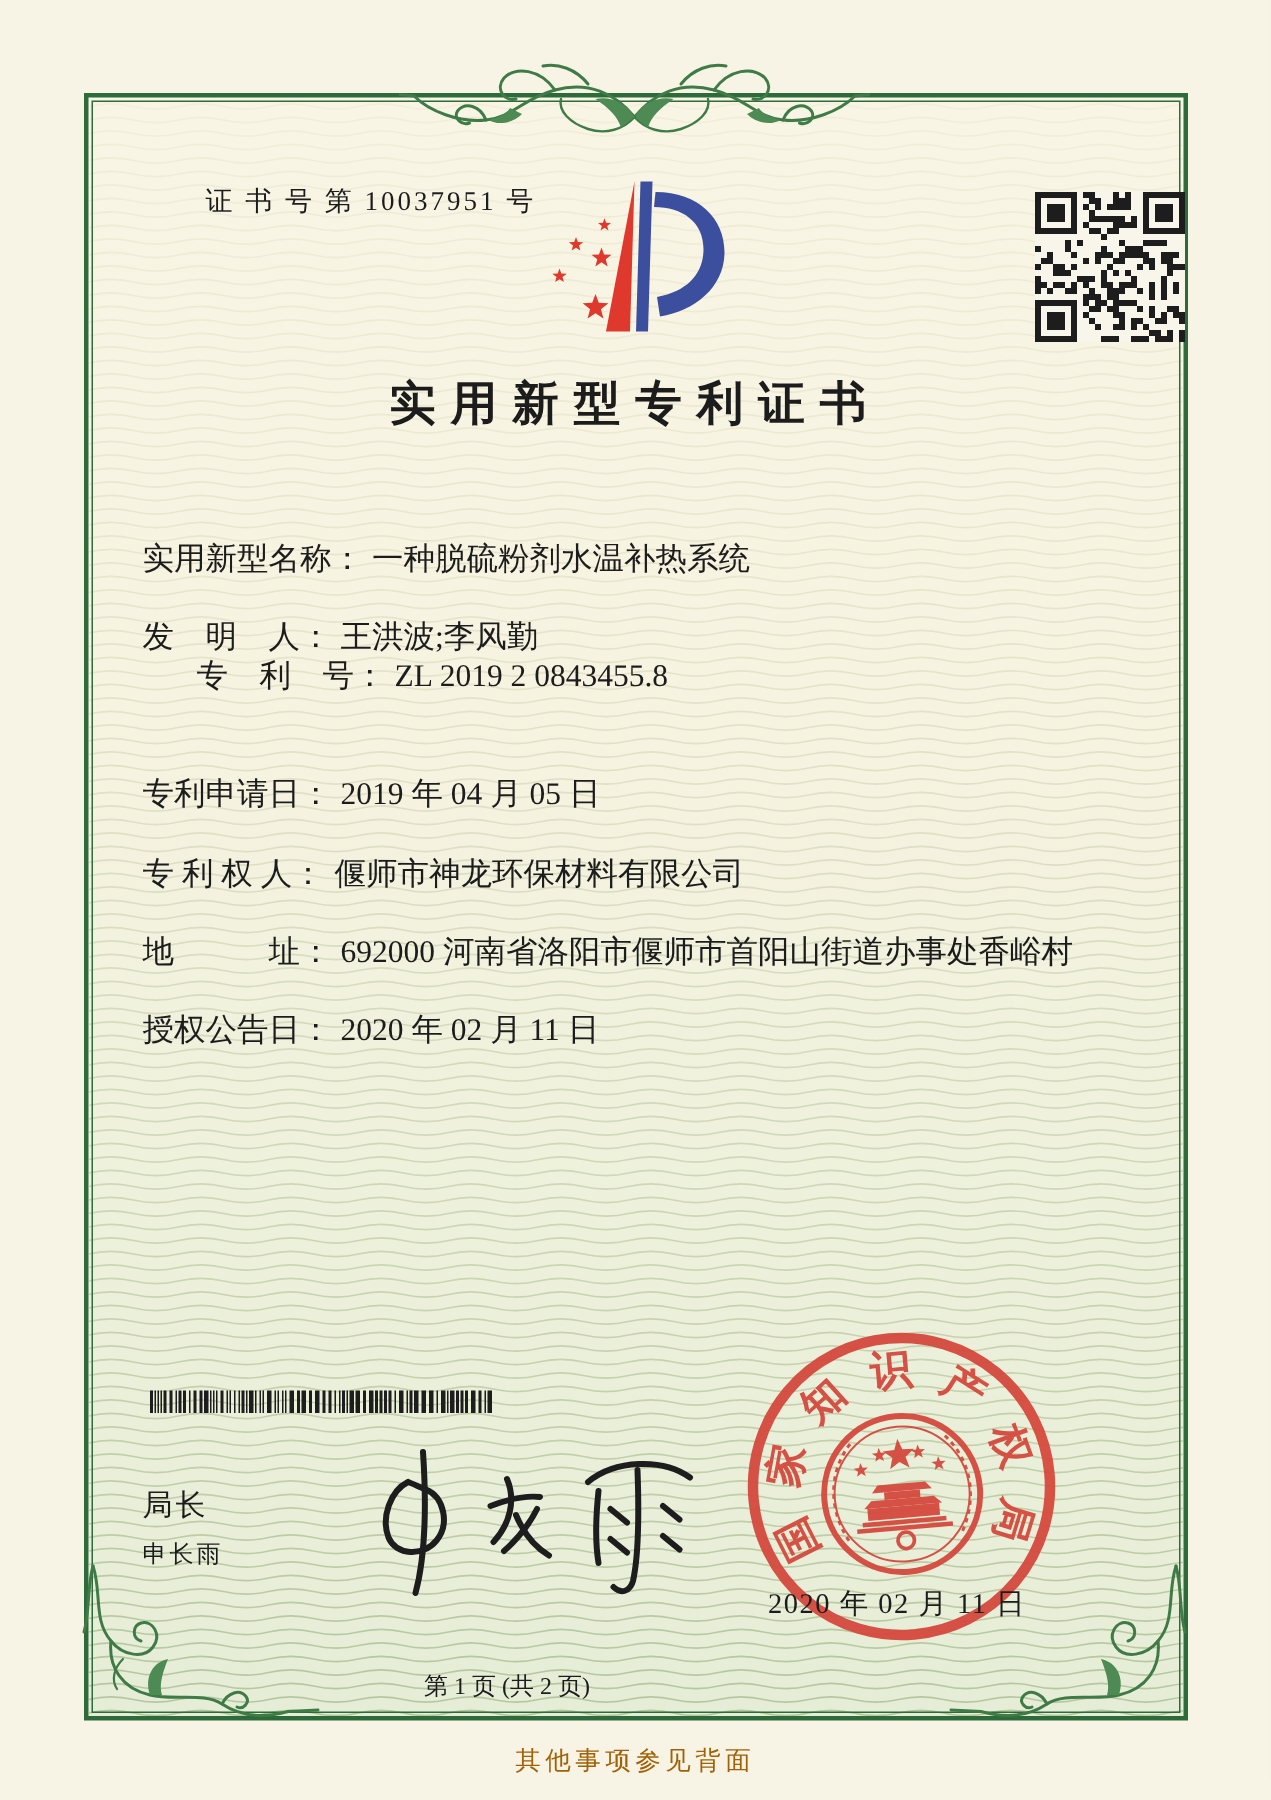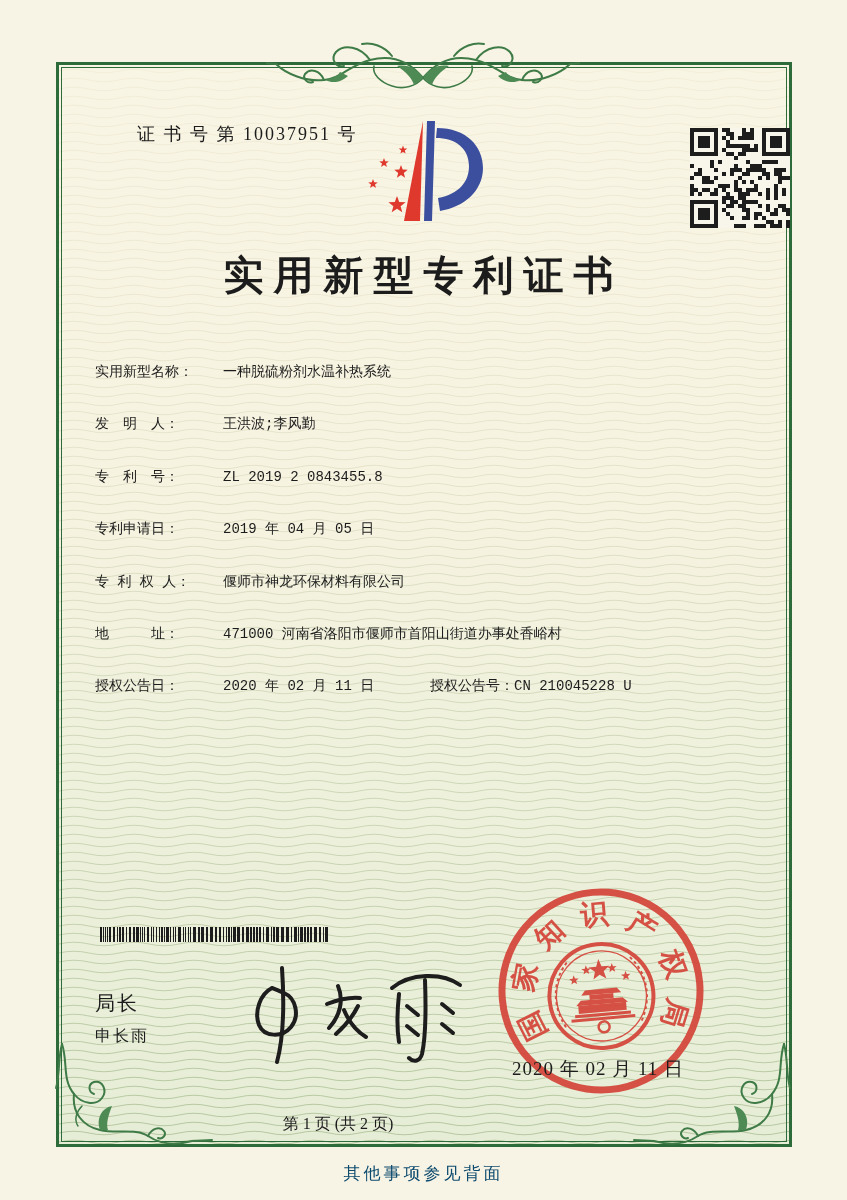--- a/index.html
+++ b/index.html
@@ -7,32 +7,32 @@
         font-family:"Liberation Serif","DejaVu Serif",serif;color:#1c1c1c;}
   
   .frame{position:absolute;left:56px;top:62px;width:736px;height:1085px;box-sizing:border-box;
          border:3px solid #2d6b3a;
          background:linear-gradient(180deg,#f9f5e4 0%,#f7f3e1 38%,#eef1dc 66%,#e6edd6 100%);}
   .frame-inner{position:absolute;inset:2px;border:1px solid #2d6b3a;}
   .waves{position:absolute;inset:0;width:100%;height:100%;}
   
   .abs{position:absolute;}
   .cert-no{left:94px;top:122px;font-size:18px;letter-spacing:2px;margin-left:43px;}
-  .title{left:0;width:847px;top:248px;text-align:center;font-size:40px;font-weight:bold;letter-spacing:10px;}
-  .frow{left:95px;font-size:14px;line-height:25px;white-space:nowrap;font-family:Liberation Mono, monospace;}
+  .title{left:0;width:847px;top:248px;text-align:center;font-size:31px;font-weight:bold;letter-spacing:10px;}
+  .frow{left:95px;font-size:21px;line-height:25px;white-space:nowrap;}
   .flabel{display:inline-block;min-width:122px;}
   .fvalue{margin-left:6px;}
   .grant-right{position:absolute;left:335px;top:0;white-space:nowrap;}
   .paras{left:92px;top:704px;width:676px;font-size:17.5px;line-height:33px;text-align:justify;}
   .paras p{margin:0;text-indent:2em;}
   .director-label{left:95px;top:990px;font-size:20px;letter-spacing:2px;font-family:Liberation Mono, monospace;}
   .director-name{left:95px;top:1026px;font-size:16px;letter-spacing:2px;}
   .seal-date{left:512px;top:1056px;font-size:19px;letter-spacing:1px;z-index:6;}
   .page-info{left:0;width:676px;top:1114px;text-align:center;font-size:16px;}
-  .back-note{left:0;width:847px;top:1162px;text-align:center;font-size:17px;letter-spacing:3px;color:#0c4a6e;}
+  .back-note{left:0;width:847px;top:1162px;text-align:center;font-size:17px;letter-spacing:3px;color:#a16207;}
   .seal-wrap{left:494px;top:884px;width:214px;height:214px;z-index:5;transform:rotate(-5deg);opacity:.93;}
   .sig{left:232px;top:958px;width:250px;height:110px;}
   .green-orn{color:#3f7b47;}
 </style>
 </head>
 <body>
 
 <div class="page">
 
   <div class="frame">
@@ -397,37 +397,34 @@
     </svg>
 
   <div class="abs title">实用新型专利证书</div>
 
   <div class="abs frow" style="top:360px;">
     <span class="flabel">实用新型名称：</span><span class="fvalue">一种脱硫粉剂水温补热系统</span>
   </div>
   <div class="abs frow" style="top:412px;">
     <span class="flabel">发　明　人：</span><span class="fvalue">王洪波;李风勤</span>
   </div>
-  <div class="abs frow" style="top:465px;">
+  <div class="abs frow" style="top:438px;margin-left:36px;">
     <span class="flabel">专　利　号：</span><span class="fvalue">ZL 2019 2 0843455.8</span>
   </div>
   <div class="abs frow" style="top:517px;">
     <span class="flabel">专利申请日：</span><span class="fvalue">2019 年 04 月 05 日</span>
   </div>
   <div class="abs frow" style="top:570px;">
     <span class="flabel">专 利 权 人：</span><span class="fvalue">偃师市神龙环保材料有限公司</span>
   </div>
   <div class="abs frow" style="top:622px;">
-    <span class="flabel">地　　　址：</span><span class="fvalue">471000 河南省洛阳市偃师市首阳山街道办事处香峪村</span>
+    <span class="flabel">地　　　址：</span><span class="fvalue">692000 河南省洛阳市偃师市首阳山街道办事处香峪村</span>
   </div>
   <div class="abs frow" style="top:674px;">
     <span class="flabel">授权公告日：</span><span class="fvalue">2020 年 02 月 11 日</span>
-    <span class="grant-right">
-      <span>授权公告号：</span><span>CN 210045228 U</span>
-    </span>
   </div>
 
   <div class="abs paras">
   </div>
 
   <svg class="abs" id="barcode" style="left:100px;top:926px;" width="228" height="18" viewBox="0 0 228 18">
       <rect x="0" y="1" width="2" height="15" fill="#1d1d1d"></rect>
       <rect x="3" y="1" width="1" height="15" fill="#1d1d1d"></rect>
       <rect x="5" y="1" width="1" height="15" fill="#1d1d1d"></rect>
       <rect x="7" y="1" width="1" height="15" fill="#1d1d1d"></rect>

